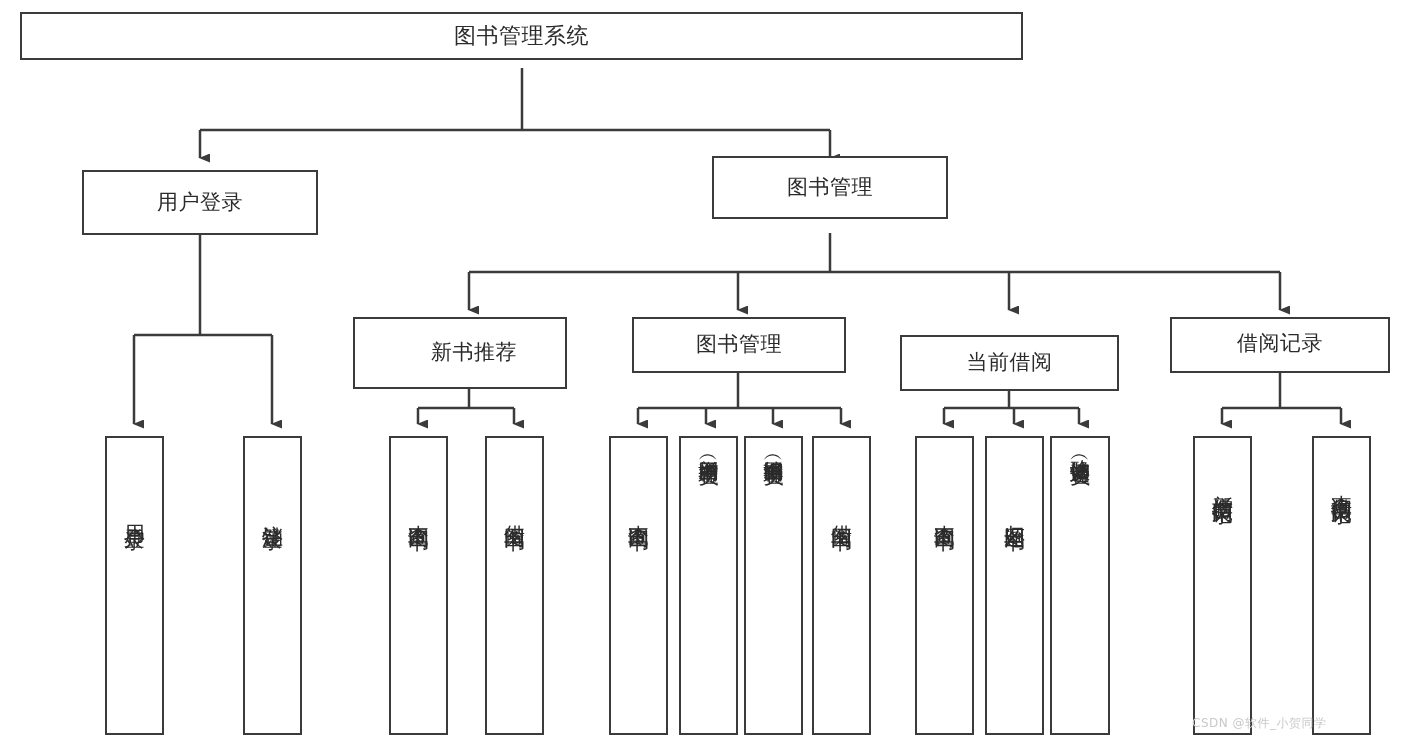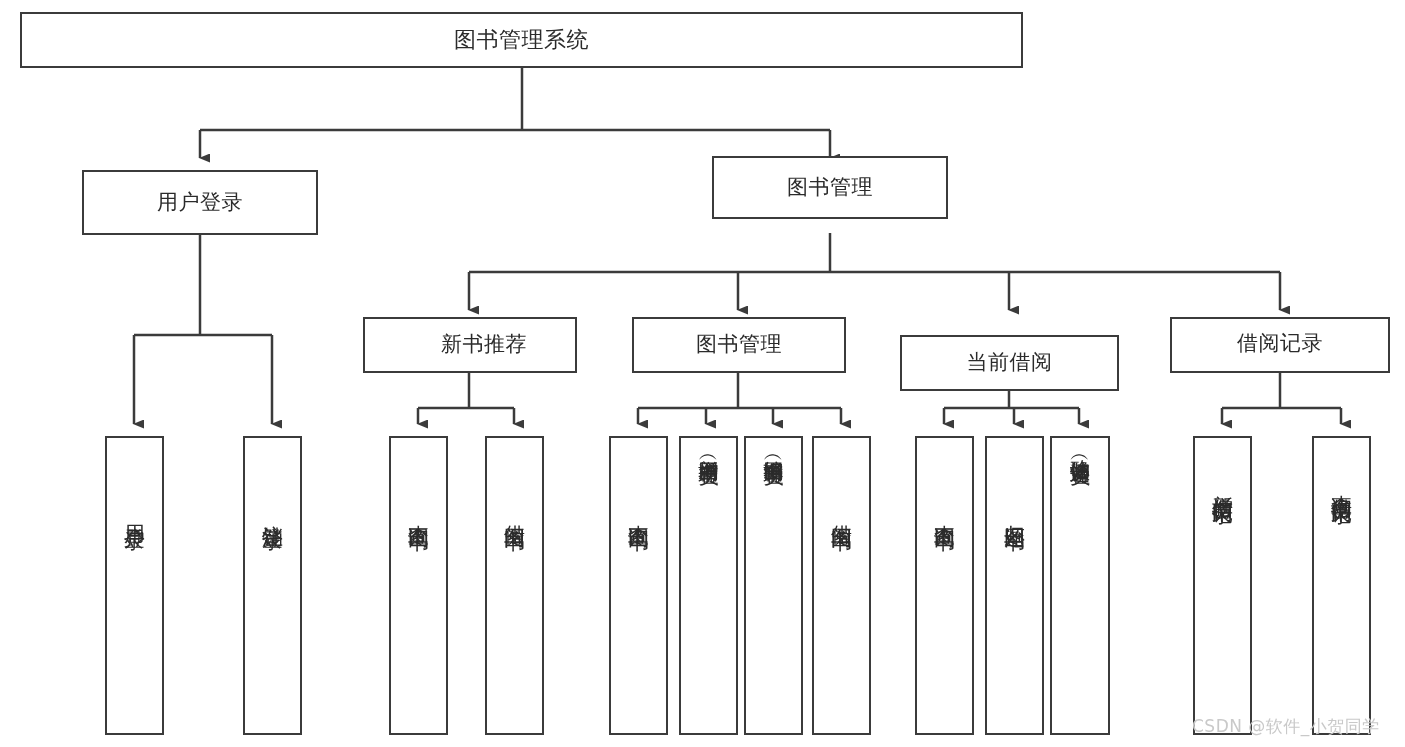--- a/index.html
+++ b/index.html
@@ -61,21 +61,21 @@
     letter-spacing: 2px;
     white-space: nowrap;
   }
   .node.vert.long .label {
     font-size: 20px;
     letter-spacing: 1px;
   }
   .watermark {
     position: absolute;
     color: #c9c9c9;
-    font-size: 17px;
+    font-size: 12px;
     white-space: nowrap;
     letter-spacing: 0.5px;
   }
 </style>
 </head>
 <body>
 
 <div id="diagram-root">
 
   <svg class="edges" viewBox="0 0 1405 747">
@@ -121,32 +121,32 @@
       <line x1="1014" y1="408" x2="1014" y2="424" marker-end="url(#arrowhead)"></line>
       <line x1="1079" y1="408" x2="1079" y2="424" marker-end="url(#arrowhead)"></line>
 
       <line x1="1280" y1="373" x2="1280" y2="408"></line>
       <line x1="1222" y1="408" x2="1341" y2="408"></line>
       <line x1="1222" y1="408" x2="1222" y2="424" marker-end="url(#arrowhead)"></line>
       <line x1="1341" y1="408" x2="1341" y2="424" marker-end="url(#arrowhead)"></line>
     </g>
   </svg>
 
-  <div class="node horiz root" style="left:20px; top:12px; width:1003px; height:56px;">
+  <div class="node horiz root" style="left:20px; top:12px; width:1003px; height:48px;">
     <span class="label">图书管理系统</span>
   </div>
 
   <div class="node horiz" style="left:82px; top:170px; width:236px; height:65px;">
     <span class="label">用户登录</span>
   </div>
   <div class="node horiz" style="left:712px; top:156px; width:236px; height:63px;">
     <span class="label">图书管理</span>
   </div>
 
-  <div class="node horiz" style="left:363px; top:317px; width:214px; height:56px;padding-left:28px;">
+  <div class="node horiz" style="left:353px; top:317px; width:214px; height:72px;padding-left:28px;">
     <span class="label">新书推荐</span>
   </div>
   <div class="node horiz" style="left:632px; top:317px; width:214px; height:56px;">
     <span class="label">图书管理</span>
   </div>
   <div class="node horiz" style="left:900px; top:335px; width:219px; height:56px;">
     <span class="label">当前借阅</span>
   </div>
   <div class="node horiz" style="left:1170px; top:317px; width:220px; height:56px;font-family:Liberation Mono, monospace;">
     <span class="label">借阅记录</span>

